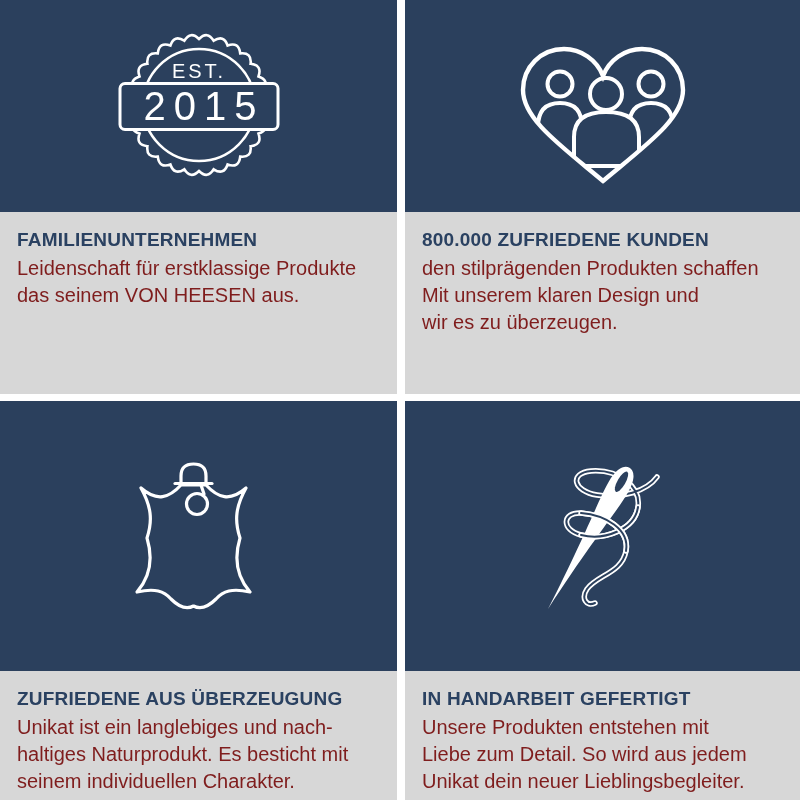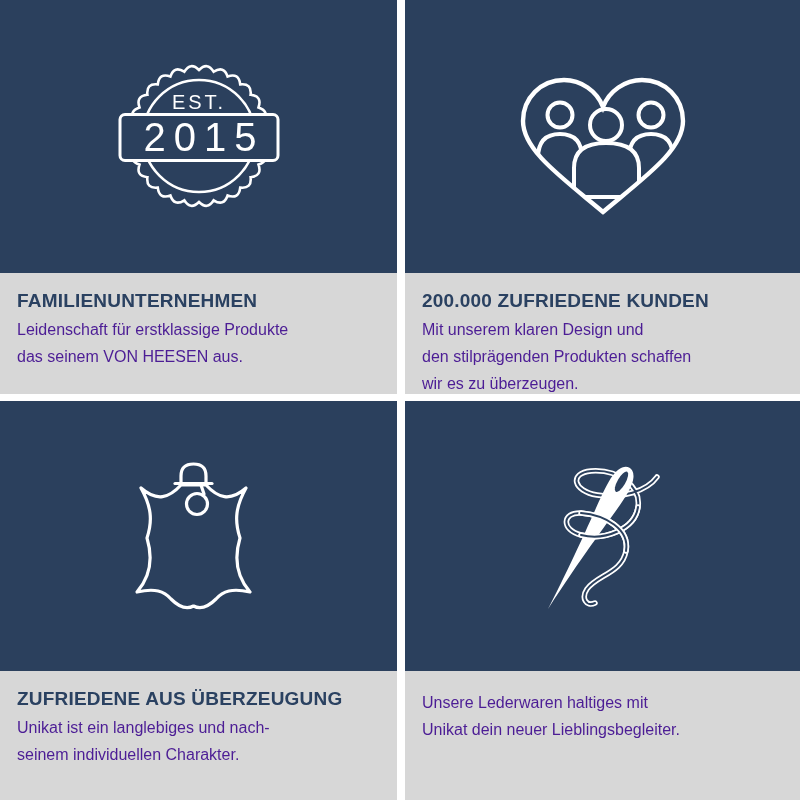--- a/index.html
+++ b/index.html
@@ -14,39 +14,39 @@
     grid-template-columns:397px 395px;
     grid-template-rows:394px 399px;
     column-gap:8px;row-gap:7px;
   }
   .card{display:flex;flex-direction:column;overflow:hidden;}
   .panel{
     background:#2b405d;
     display:flex;align-items:center;justify-content:center;
     flex:0 0 auto;
   }
-  .row1 .panel{height:273px;}
+  .row1 .panel{height:212px;}
   .row2 .panel{height:270px;}
   .caption{
     background:#d7d7d7;
     flex:1 1 auto;
     padding:18px 12px 0 17px;
     overflow:hidden;
   }
   .caption h3{
     margin:0 0 5px 0;
     font-size:19px;line-height:20px;
     font-weight:bold;
     color:#2a4161;
     letter-spacing:0.2px;
     white-space:nowrap;
   }
   .caption .line{
-    font-size:16px;line-height:27px;
-    color:#4c1d95;
+    font-size:20px;line-height:27px;
+    color:#7f1d1d;
     white-space:nowrap;
   }
   svg{display:block;}
   .heart-svg{margin-top:10px;}
   .needle-svg{margin-top:6px;}
 </style>
 </head>
 <body>
 
 <div class="page">
@@ -81,23 +81,23 @@
           <path d="M20,152 L20,92 Q20,68 42,68 Q64,68 64,92 L64,152 Z"></path>
           <circle cx="133" cy="49" r="12.5"></circle>
           <path d="M111,152 L111,92 Q111,68 133,68 Q155,68 155,92 L155,152 Z"></path>
           <circle cx="88" cy="59" r="16"></circle>
           <path d="M56,131 L56,102 Q56,77 88,77 Q121,77 121,102 L121,131 Z"></path>
         </g>
         <path d="M85,146 C42,110 5,84 5,55 C5,32 23,14 46,14 C63,14 79,25 85,41 C91,25 107,14 124,14 C147,14 165,32 165,55 C165,84 128,110 85,146 Z" fill="none" stroke="#ffffff" stroke-width="4.4"></path>
       </svg>
     </div>
     <div class="caption">
-      <h3>200.000 ZUFRIEDENE KUNDEN</h3>
+      <h3>800.000 ZUFRIEDENE KUNDEN</h3>
+      <div class="line">den stilprägenden Produkten schaffen</div>
       <div class="line">Mit unserem klaren Design und</div>
-      <div class="line">den stilprägenden Produkten schaffen</div>
       <div class="line">wir es zu überzeugen.</div>
     </div>
   </section>
 
   <section class="card row2">
     <div class="panel">
       <svg width="140" height="152" viewBox="0 0 140 152">
         <g fill="none" stroke="#ffffff" stroke-width="3.2" stroke-linejoin="round" stroke-linecap="round">
           <path d="M12,28 C28,42 40,38 52,25 L77,25 C89,38 101,42 117,28
                    C107,46 105,60 111,78 C105,98 107,116 121,132
@@ -107,20 +107,21 @@
           <path d="M52,23 L52,16 Q52,4 64.5,4 Q77,4 77,16 L77,23"></path>
           <path d="M46,23.5 L83,23.5"></path>
           <path d="M72,25 L75,34"></path>
           <circle cx="68" cy="44" r="10.5"></circle>
         </g>
       </svg>
     </div>
     <div class="caption">
       <h3>ZUFRIEDENE AUS ÜBERZEUGUNG</h3>
       <div class="line">Unikat ist ein langlebiges und nach-</div>
+      <div class="line">haltiges Naturprodukt. Es besticht mit</div>
       <div class="line">seinem individuellen Charakter.</div>
     </div>
   </section>
 
   <section class="card row2">
     <div class="panel">
       <svg class="needle-svg" width="135" height="185" viewBox="0 0 135 185">
 
         <g fill="none" stroke-linecap="round">
           <path d="M122,30 C112,44 86,52 62,48 C38,44 34,26 56,24 C84,22 106,40 103,60
@@ -138,18 +139,20 @@
 
         <g fill="none" stroke-linecap="round">
           <path d="M103,60 C100,82 70,94 46,88" stroke="#ffffff" stroke-width="5.5"></path>
           <path d="M103,60 C100,82 70,94 46,88" stroke="#2b405d" stroke-width="2"></path>
           <path d="M46,66 C70,68 95,82 91,104" stroke="#ffffff" stroke-width="5.5"></path>
           <path d="M46,66 C70,68 95,82 91,104" stroke="#2b405d" stroke-width="2"></path>
         </g>
       </svg>
     </div>
     <div class="caption">
-      <div class="line">Unsere Lederwaren haltiges mit</div>
+      <h3>IN HANDARBEIT GEFERTIGT</h3>
+      <div class="line">Unsere Produkten entstehen mit</div>
+      <div class="line">Liebe zum Detail. So wird aus jedem</div>
       <div class="line">Unikat dein neuer Lieblingsbegleiter.</div>
     </div>
   </section>
 
 </div>
 
 </body></html>

